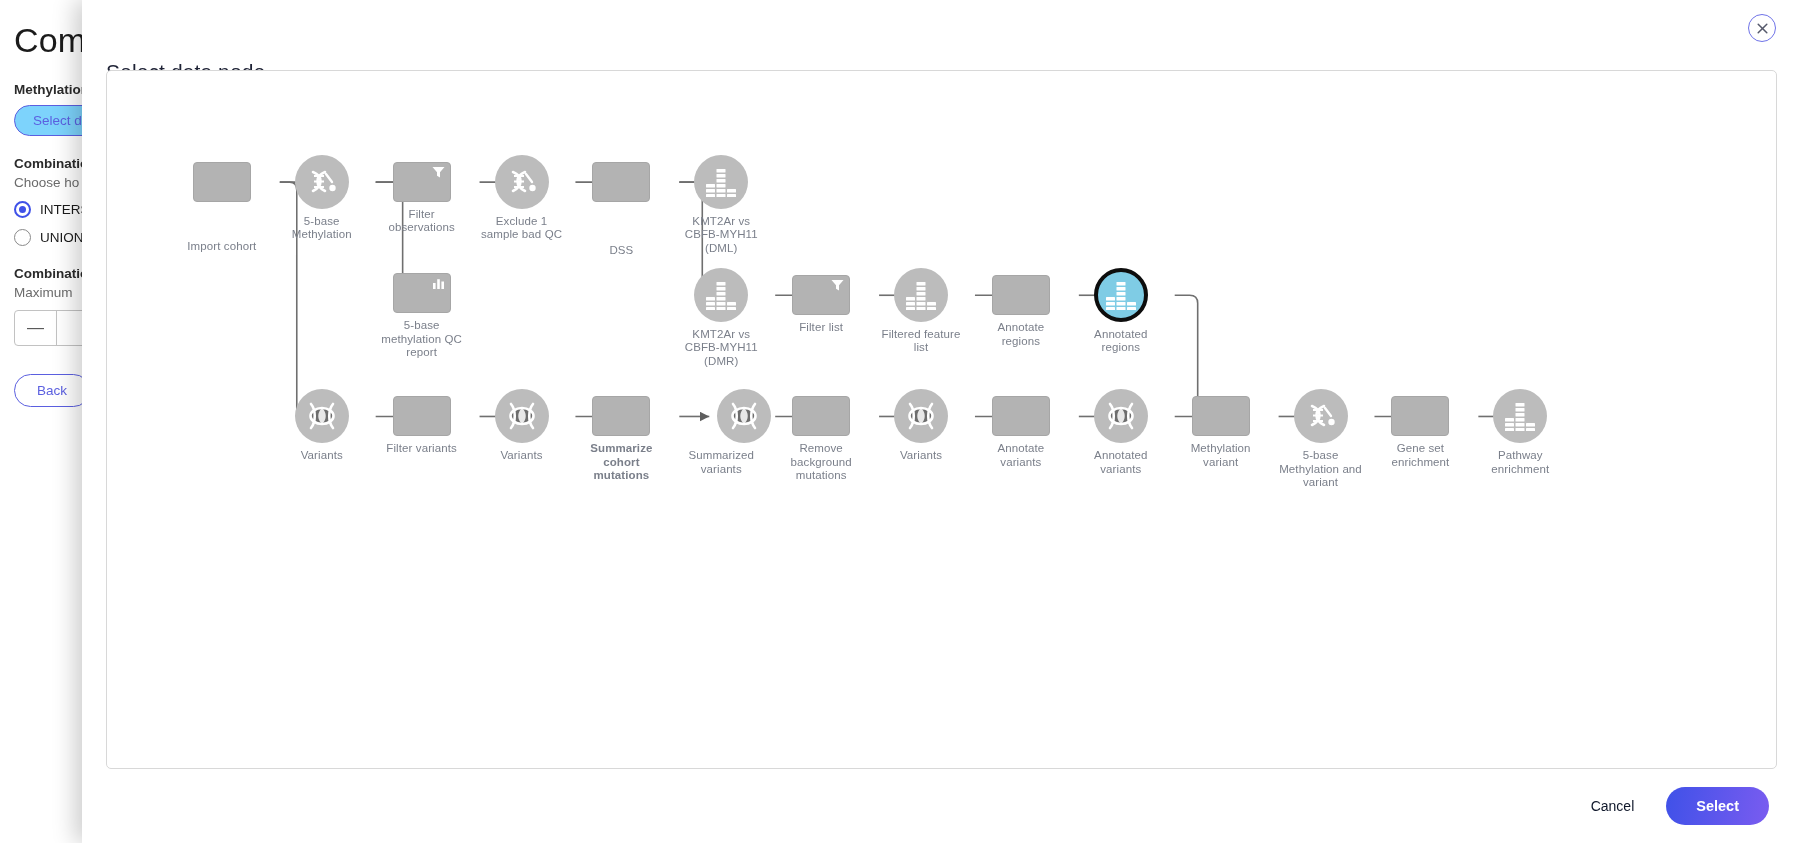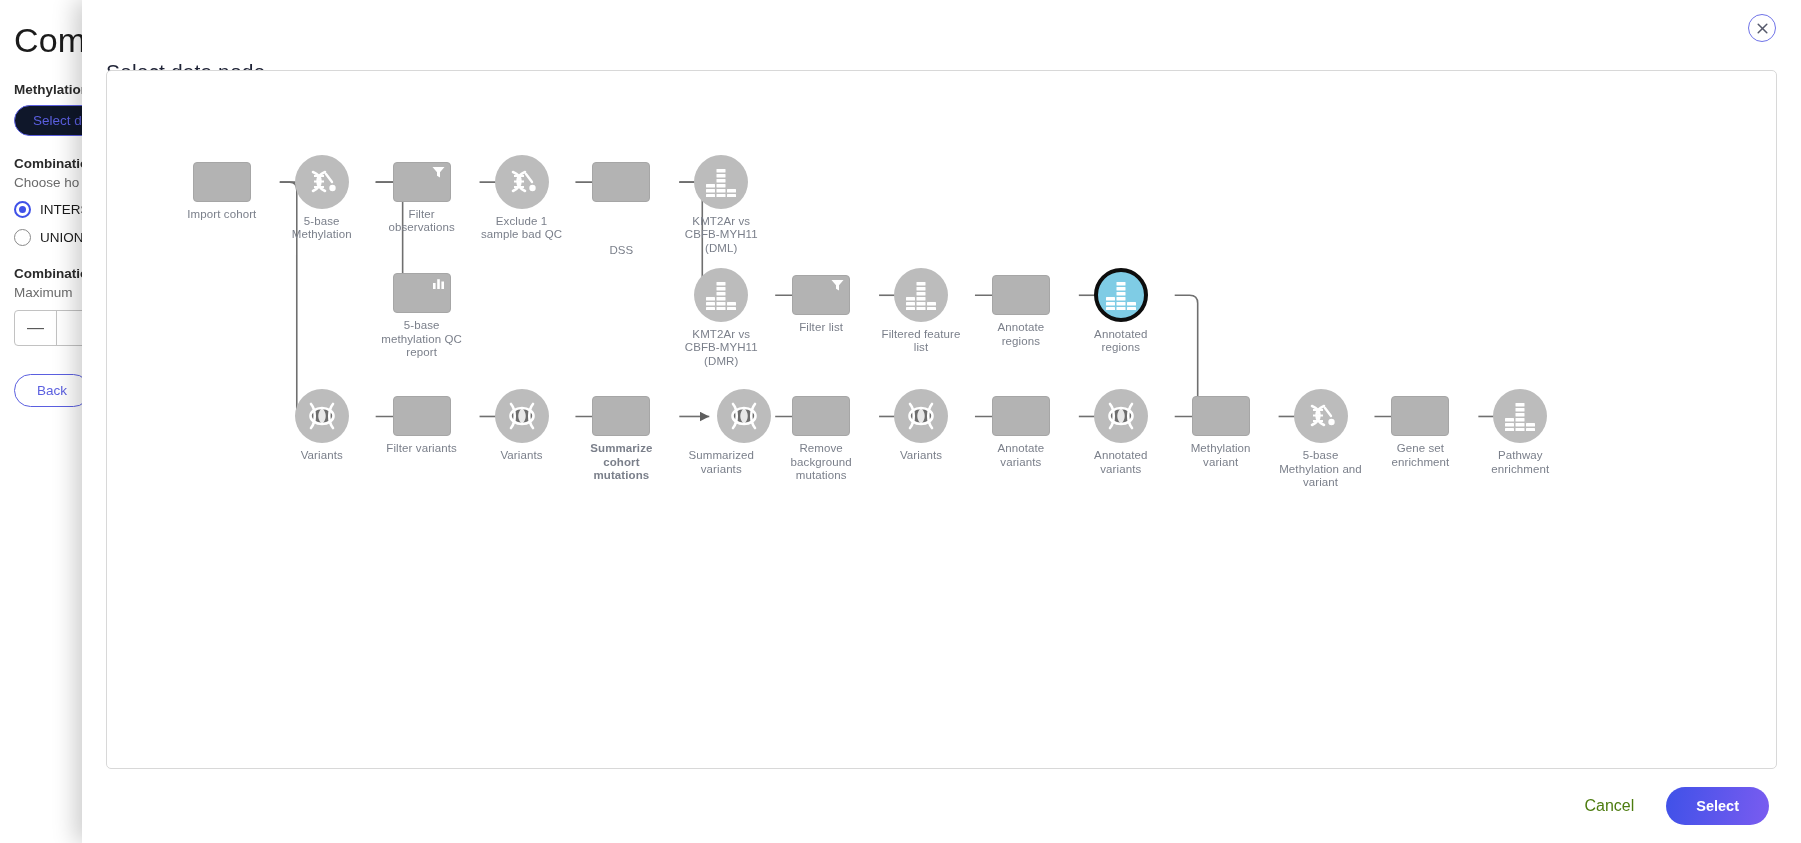--- a/index.html
+++ b/index.html
@@ -31,21 +31,21 @@
   }
   .bg-pill {
     margin-top: 8px;
     display: inline-block;
     border: 1px solid #5b5fe0;
     color: #5b5fe0;
     border-radius: 20px;
     padding: 7px 18px;
     font-size: 13.5px;
     white-space: nowrap;
-    background: #0f172a;
+    background: #7dd3fc;
   }
   .bg-radio-row {
     display: flex; align-items: center; gap: 9px;
     margin-top: 11px; white-space: nowrap;
   }
   .radio-outer {
     width: 17px; height: 17px; border-radius: 50%;
     border: 1.6px solid #8a8a8a; position: relative; flex: none;
   }
   .radio-outer.on { border-color: #3f51e8; border-width: 2px; }
@@ -146,21 +146,21 @@
     letter-spacing: .1px;
   }
   .glyph { display: block; }
 
   #modal-footer {
     flex: none; height: 74px;
     display: flex; align-items: center; justify-content: flex-end;
     padding-right: 32px; gap: 26px;
   }
   #cancel-btn {
-    color: #4d7c0f; font-size: 16px; background: none; border: none;
+    color: #0f172a; font-size: 14px; background: none; border: none;
     padding: 8px 6px;
   }
   #select-btn {
     color: #ffffff; font-size: 14.5px; font-weight: 700;
     background: linear-gradient(100deg, #3f51e8 0%, #7a5cf0 100%);
     border: none; border-radius: 22px; padding: 11px 30px;
   }
 </style>
 </head>
 <body>
@@ -244,21 +244,21 @@
         <path d="M1069,342 L1103,342"></path>
         <path d="M1173,342 L1203,342"></path>
         <path d="M1269,342 L1303,342"></path>
         <path d="M1373,342 L1403,342"></path>
 
         <path d="M1069,222 L1084,222 Q1092,222 1092,230 L1092,334 Q1092,342 1100,342 L1103,342"></path>
       </g>
     </svg>
 
     <div id="nodes-layer">
-        <div class="node" style="left: 6.88211%; top: 13.0435%; transform: translateX(-50%);">
+        <div class="node" style="left: 6.88211%; top: 13.0435%; transform: translateX(-50%); gap: 32px;">
           <div class="node-shape">
             <div class="shape-rect"></div>
           </div>
           <div class="node-label">Import cohort</div>
         </div>
         <div class="node" style="left: 12.8665%; top: 12.029%; transform: translateX(-50%);">
           <div class="node-shape">
             <div class="shape-circle">
               <svg class="glyph" width="34" height="34" viewBox="0 0 34 34">
                 <path d="M8 7 C18 11, 18 21, 8 26" stroke="#ffffff" stroke-width="2.6" fill="none" stroke-linecap="round"></path>

